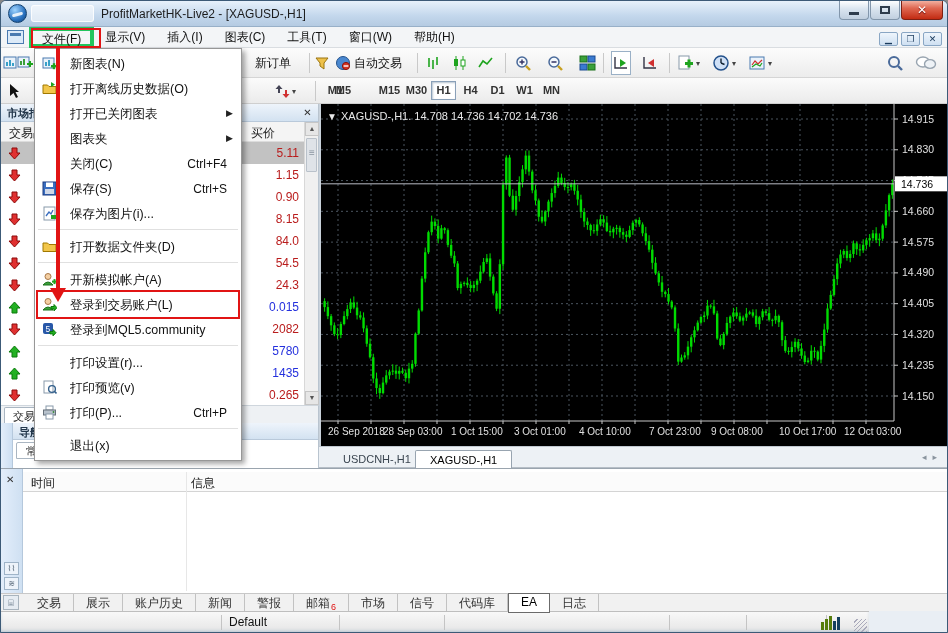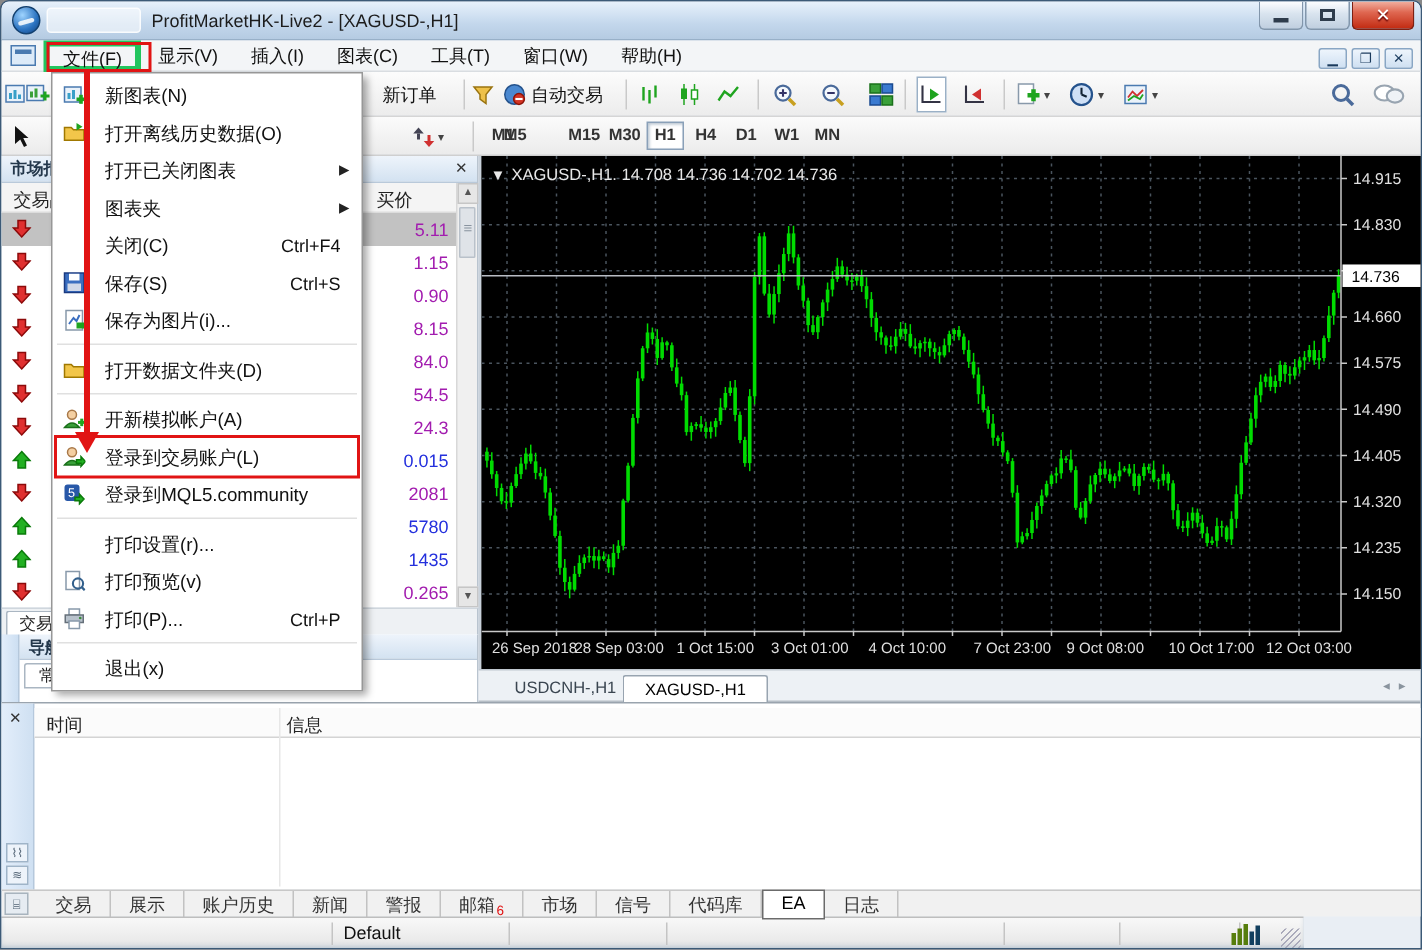--- a/index.html
+++ b/index.html
@@ -58,21 +58,21 @@
   .panel-x { position:absolute; right:4px; top:2px; width:13px; height:13px; font-size:10px; line-height:13px;
     text-align:center; color:#333; font-weight:bold; }
   .mw-header { position:absolute; left:0; top:18px; width:304px; height:20px; background:#f4f4f4; border-bottom:1px solid #dcdcdc; }
   .mw-header .c1 { position:absolute; left:8px; top:3px; font-size:12px; color:#222; }
   .mw-header .c2 { position:absolute; left:250px; top:3px; font-size:12px; color:#222; }
   #mw-rows { position:absolute; left:0; top:38px; width:304px; }
   .mw-row { position:relative; height:22px; }
   .mw-row.selected { background:#c2c2c2; }
   .mw-arrow { position:absolute; left:7px; top:4px; }
   .mw-bid { position:absolute; right:6px; top:4px; font-size:12px; }
-  .tone-down { color:#a21caf; } .tone-up { color:#2430dd; }
+  .tone-down { color:#b91c1c; } .tone-up { color:#2430dd; }
   .mw-scroll { position:absolute; right:0; top:18px; width:14px; height:283px; background:#f0f0f0; border-left:1px solid #d8d8d8; }
   .sc-btn { position:absolute; left:0; width:14px; height:14px; background:#e6e6e6; border:1px solid #c6c6c6;
     font-size:7px; text-align:center; line-height:12px; color:#555; }
   .sc-thumb { position:absolute; left:1px; top:16px; width:11px; height:34px; background:#dfe3e8; border:1px solid #b9c1ca; border-radius:1px; }
   .sc-thumb:after { content:"≡"; position:absolute; left:2px; top:8px; font-size:10px; color:#8a94a0; }
   .mw-tabs { left:0; top:404px; width:318px; height:18px; background:#eef1f4; border-right:1px solid #b9c4cf; border-top:1px solid #cfd6dd; }
   .mw-tab { position:absolute; left:3px; top:1px; padding:0 8px; height:17px; line-height:16px; font-size:11px; color:#222;
     background:#fff; border:1px solid #aab6c2; border-bottom:none; border-radius:2px 2px 0 0; }
   .navpanel { left:12px; top:422px; width:306px; height:45px; background:#fff; border-right:1px solid #b9c4cf; }
   .nav-tab { position:absolute; left:3px; top:19px; padding:0 9px; height:17px; line-height:16px; font-size:11px; color:#222;
@@ -388,21 +388,21 @@
         <div class="mw-row">
           <span class="mw-arrow"><svg width="13" height="13">
               <path d="M6.5 1 L12 7 H9 V12 H4 V7 H1 Z" fill="#22b022" stroke="#0a7a0a"></path>
             </svg></span>
           <span class="mw-bid tone-up">0.015</span>
         </div>
         <div class="mw-row">
           <span class="mw-arrow"><svg width="13" height="13">
               <path d="M6.5 12 L1 6 H4 V1 H9 V6 H12 Z" fill="#e03030" stroke="#8c0a0a"></path>
             </svg></span>
-          <span class="mw-bid tone-down">2081</span>
+          <span class="mw-bid tone-down">2082</span>
         </div>
         <div class="mw-row">
           <span class="mw-arrow"><svg width="13" height="13">
               <path d="M6.5 1 L12 7 H9 V12 H4 V7 H1 Z" fill="#22b022" stroke="#0a7a0a"></path>
             </svg></span>
           <span class="mw-bid tone-up">5780</span>
         </div>
         <div class="mw-row">
           <span class="mw-arrow"><svg width="13" height="13">
               <path d="M6.5 1 L12 7 H9 V12 H4 V7 H1 Z" fill="#22b022" stroke="#0a7a0a"></path>

